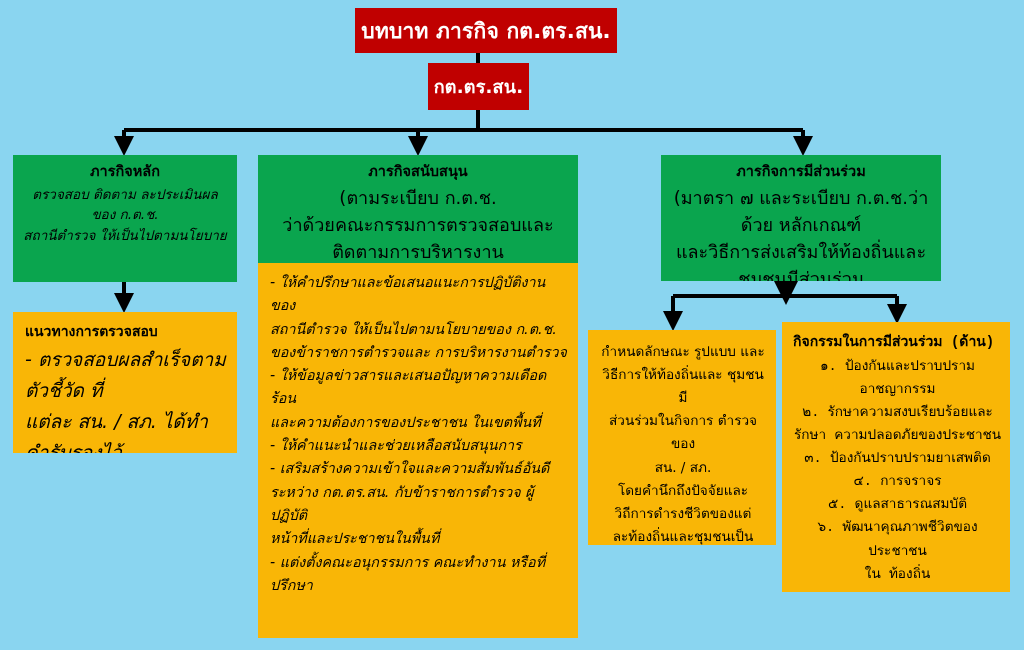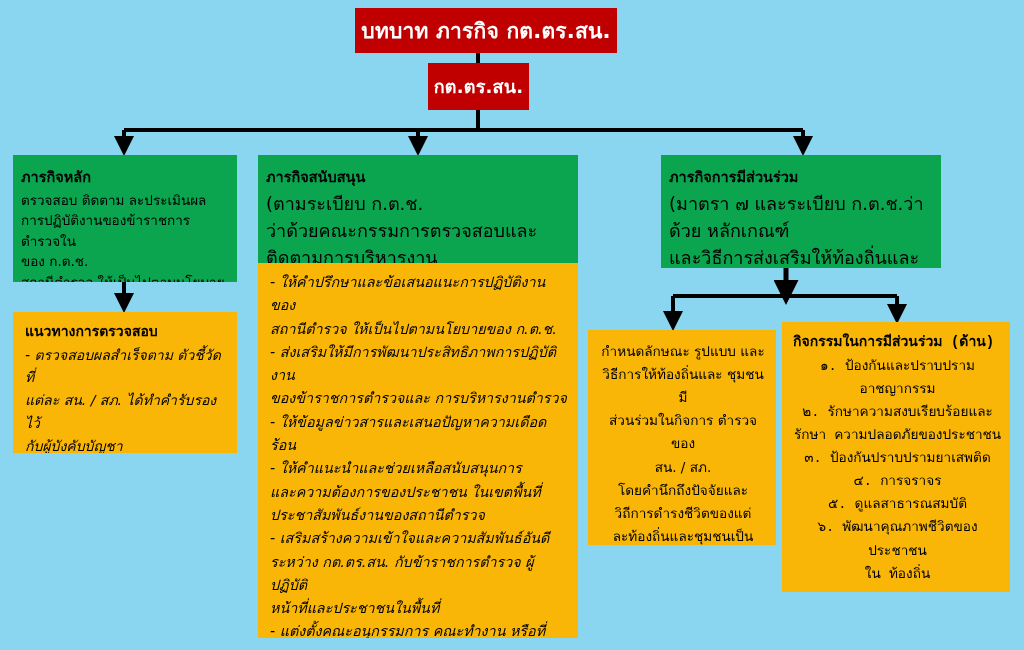--- a/index.html
+++ b/index.html
@@ -42,59 +42,60 @@
   #org-box {
     left: 428px; top: 63px; width: 101px; height: 47px;
     font-size: 18px;
     text-align: center;
   }
   
   .green-box {
     background: #00a94f;
     background: #0aa54e;
     color: #000000;
-    padding: 12px 8px 8px 8px;
-    text-align: left;
+    padding: 6px 8px 8px 8px;
+    text-align: center;
   }
   .green-title {
     font-size: 14.5px;
     font-weight: bold;
     line-height: 1.5;
     margin-bottom: 1px;
   }
   .green-sub {
     font-size: 13.5px;
+    font-style: italic;
     line-height: 1.52;
   }
   .green-sub.upright {
     font-style: normal;
     font-size: 18px;
     line-height: 1.5;
   }
   #green-left  { left: 13px;  top: 155px; width: 224px; height: 127px; }
   #green-mid   { left: 258px; top: 155px; width: 320px; height: 136px; }
-  #green-right { left: 661px; top: 155px; width: 280px; height: 113px; }
+  #green-right { left: 661px; top: 155px; width: 280px; height: 126px; }
 
   
   .yellow-box {
     background: #f8b800;
     background: #f9b606;
     color: #000000;
     padding: 8px 10px 10px 12px;
   }
   .y-head {
     font-weight: bold;
     font-size: 14px;
     line-height: 1.62;
     margin-bottom: 1px;
   }
   .y-head.upright { font-style: normal; }
   .y-line {
     font-style: italic;
-    font-size: 14px;
+    font-size: 19px;
     line-height: 1.63;
   }
   .y-line.upright { font-style: normal; font-size: 13.6px; line-height: 1.7; text-align: center; }
 
   #yellow-left  { left: 13px;  top: 312px; width: 224px; height: 141px; }
   #yellow-mid   { left: 258px; top: 263px; width: 320px; height: 375px; }
   #yellow-mid .y-line { font-size: 14.3px; line-height: 1.63; }
   #yellow-r1    { left: 588px; top: 330px; width: 188px; height: 215px;
                   padding: 10px 8px 8px 10px; }
   #yellow-r2    { left: 782px; top: 322px; width: 228px; height: 270px;
@@ -141,21 +142,20 @@
     <line x1="897" y1="296" x2="897" y2="316" stroke="#000000" stroke-width="4" marker-end="url(#arrow)"></line>
   </svg>
 
   <div class="box red-box" id="title-box">บทบาท ภารกิจ กต.ตร.สน.</div>
 
   <div class="box red-box" id="org-box">กต.ตร.สน.</div>
 
   <div class="box green-box" id="green-left">
     <div class="green-title">ภารกิจหลัก</div>
     <div class="green-sub">ตรวจสอบ ติดตาม ละประเมินผล</div>
-    <div class="green-sub">การปฏิบัติงานของข้าราชการตำรวจใน</div>
     <div class="green-sub">ของ ก.ต.ช.</div>
     <div class="green-sub">สถานีตำรวจ ให้เป็นไปตามนโยบาย</div>
   </div>
 
   <div class="box yellow-box" id="yellow-left">
     <div class="y-head">แนวทางการตรวจสอบ</div>
     <div class="y-line">- ตรวจสอบผลสำเร็จตาม ตัวชี้วัด ที่</div>
     <div class="y-line">แต่ละ สน. / สภ. ได้ทำคำรับรองไว้</div>
     <div class="y-line">กับผู้บังคับบัญชา</div>
 
@@ -164,26 +164,24 @@
   <div class="box green-box" id="green-mid">
     <div class="green-title">ภารกิจสนับสนุน</div>
     <div class="green-sub upright">(ตามระเบียบ ก.ต.ช.</div>
     <div class="green-sub upright">ว่าด้วยคณะกรรมการตรวจสอบและติดตามการบริหารงาน</div>
     <div class="green-sub upright">ตำรวจ พ.ศ.๒๕๖๗)</div>
   </div>
 
   <div class="box yellow-box" id="yellow-mid">
     <div class="y-line">- ให้คำปรึกษาและข้อเสนอแนะการปฏิบัติงานของ</div>
     <div class="y-line">สถานีตำรวจ ให้เป็นไปตามนโยบายของ ก.ต.ช.</div>
-    <div class="y-line">- ส่งเสริมให้มีการพัฒนาประสิทธิภาพการปฏิบัติงาน</div>
     <div class="y-line">ของข้าราชการตำรวจและ การบริหารงานตำรวจ</div>
     <div class="y-line">- ให้ข้อมูลข่าวสารและเสนอปัญหาความเดือดร้อน</div>
+    <div class="y-line">และความต้องการของประชาชน ในเขตพื้นที่</div>
     <div class="y-line">- ให้คำแนะนำและช่วยเหลือสนับสนุนการ</div>
-    <div class="y-line">และความต้องการของประชาชน ในเขตพื้นที่</div>
-    <div class="y-line">ประชาสัมพันธ์งานของสถานีตำรวจ</div>
     <div class="y-line">- เสริมสร้างความเข้าใจและความสัมพันธ์อันดี</div>
     <div class="y-line">ระหว่าง กต.ตร.สน. กับข้าราชการตำรวจ ผู้ปฏิบัติ</div>
     <div class="y-line">หน้าที่และประชาชนในพื้นที่</div>
     <div class="y-line">- แต่งตั้งคณะอนุกรรมการ คณะทำงาน หรือที่ปรึกษา</div>
 
   </div>
 
   <div class="box green-box" id="green-right">
     <div class="green-title">ภารกิจการมีส่วนร่วม</div>
     <div class="green-sub upright">(มาตรา ๗ และระเบียบ ก.ต.ช.ว่าด้วย หลักเกณฑ์</div>

